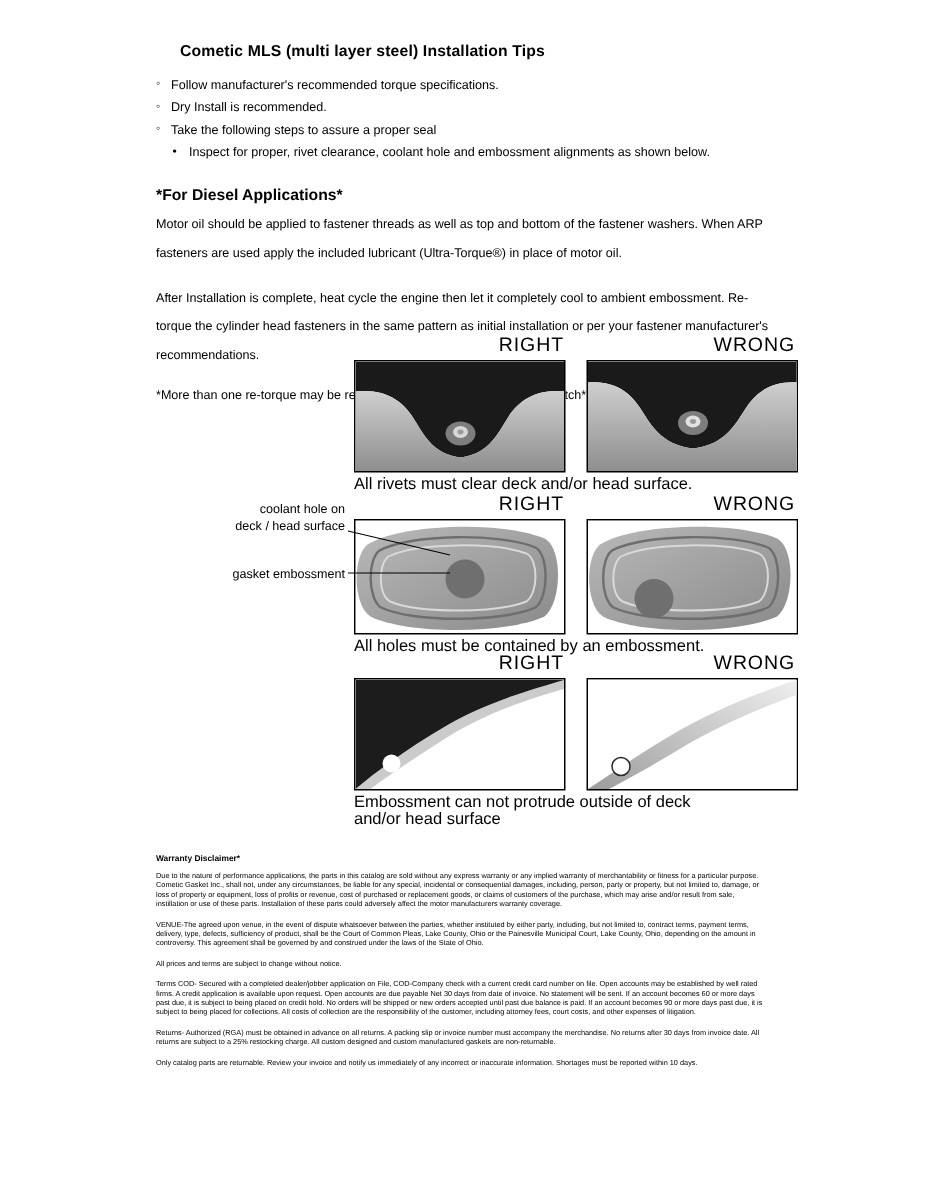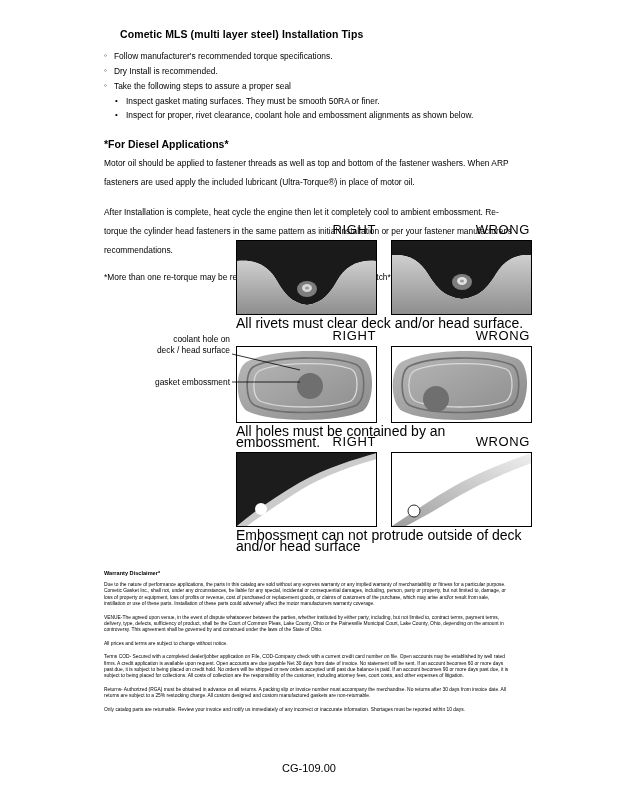--- a/index.html
+++ b/index.html
@@ -84,21 +84,21 @@
     margin-bottom:0;
   }
   .figlabel{
     font-size:13px;
     font-weight:normal;
     text-align:right;
     letter-spacing:0.6px;
     margin-bottom:3px;
   }
   .caption{
-    font-size:14px;
+    font-size:11px;
     line-height:11px;
     margin-top:3px;
   }
   .panelpair{
     display:flex;
     gap:14px;
   }
   .panel{
     width:140px;
     height:73px;
@@ -152,21 +152,20 @@
 
   <div class="content">
     <h1 class="title">Cometic MLS (multi layer steel) Installation Tips</h1>
 
     <ul class="bullets">
       <li>Follow manufacturer's recommended torque specifications.</li>
       <li>Dry Install is recommended.</li>
       <li>Take the following steps to assure a proper seal</li>
     </ul>
     <ul class="sub">
-      <li>Inspect gasket mating surfaces.  They must be smooth 50RA or finer.</li>
       <li>Inspect for proper, rivet clearance, coolant hole and embossment alignments as shown below.</li>
     </ul>
 
     <h2 class="subhead">*For Diesel Applications*</h2>
     <p class="para">Motor oil should be applied to fastener threads as well as top and bottom of the fastener washers. When ARP fasteners are used apply the included lubricant (Ultra-Torque®) in place of motor oil.</p>
     <p class="para">After Installation is complete, heat cycle the engine then let it completely cool to ambient embossment. Re-torque the cylinder head fasteners in the same pattern as initial installation or per your fastener manufacturer's recommendations.</p>
     <p class="note">*More than one re-torque may be required to achieve proper fastener stretch*</p>
   </div>
 
   <div class="figures">
@@ -315,15 +314,14 @@
   <div class="warranty">
     <h3>Warranty Disclaimer*</h3>
     <p>Due to the nature of performance applications, the parts in this catalog are sold without any express warranty or any implied warranty of merchantability or fitness for a particular purpose.  Cometic Gasket Inc., shall not, under any circumstances, be liable for any special, incidental or consequential damages, including, person, party or property, but not limited to, damage, or loss of property or equipment, loss of profits or revenue, cost of purchased or replacement goods, or claims of customers of the purchase, which may arise and/or result from sale, instillation or use of these parts.  Installation of these parts could adversely affect the motor manufacturers warranty coverage.</p>
     <p>VENUE-The agreed upon venue, in the event of dispute whatsoever between the parties, whether instituted by either party, including, but not limited to, contract terms, payment terms, delivery, type, defects, sufficiency of product, shall be the Court of Common Pleas, Lake County, Ohio or the Painesville Municipal Court, Lake County, Ohio, depending on the amount in controversy.  This agreement shall be governed by and construed under the laws of the State of Ohio.</p>
     <p>All prices and terms are subject to change without notice.</p>
     <p>Terms COD- Secured with a completed dealer/jobber application on File, COD-Company check with a current credit card number on file.  Open accounts may be established by well rated firms.  A credit application is available upon request.  Open accounts are due payable Net 30 days from date of invoice.  No statement will be sent.  If an account becomes 60 or more days past due, it is subject to being placed on credit hold.  No orders will be shipped or new orders accepted until past due balance is paid.  If an account becomes 90 or more days past due, it is subject to being placed for collections.  All costs of collection are the responsibility of the customer, including attorney fees, court costs, and other expenses of litigation.</p>
     <p>Returns- Authorized (RGA) must be obtained in advance on all returns.  A packing slip or invoice number must accompany the merchandise.  No returns after 30 days from invoice date.  All returns are subject to a 25% restocking charge.  All custom designed and custom manufactured gaskets are non-returnable.</p>
     <p>Only catalog parts are returnable.  Review your invoice and notify us immediately of any incorrect or inaccurate information.  Shortages must be reported within 10 days.</p>
   </div>
 
-  <div class="docnum">CG-109.00</div>
 
 </div>
 
 </body></html>

